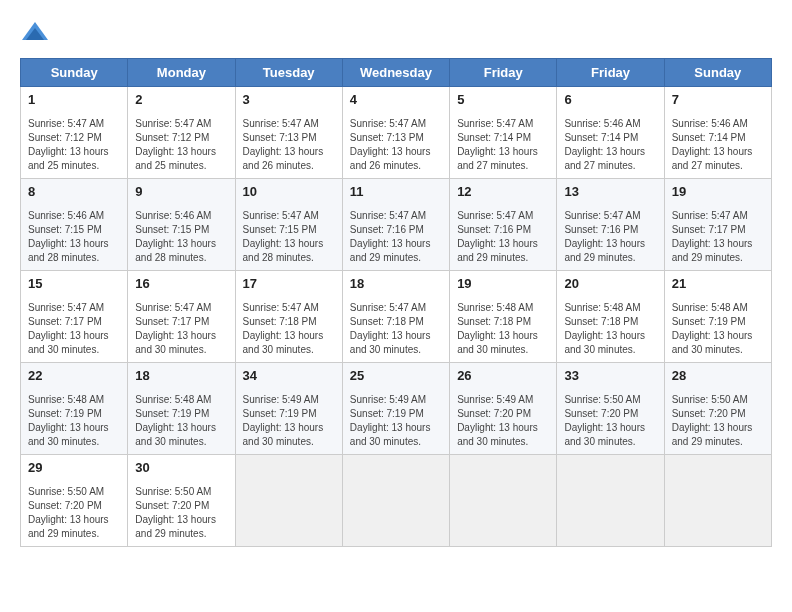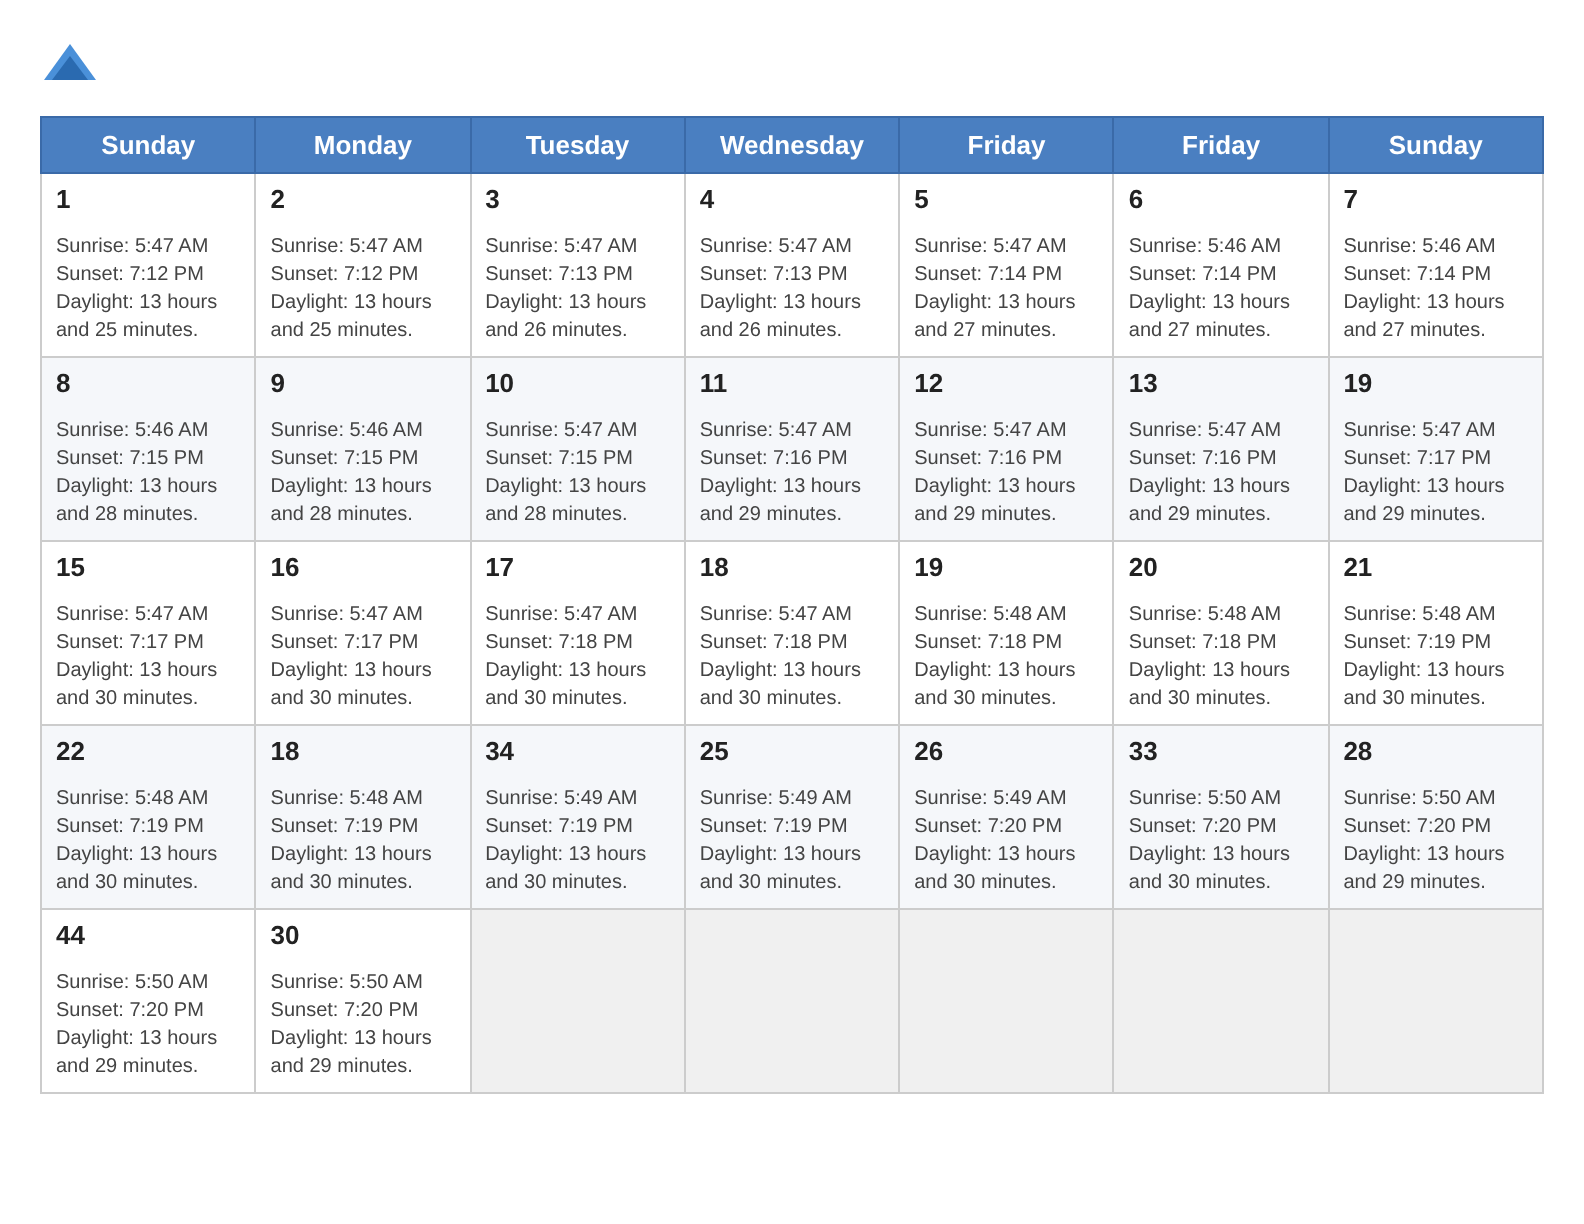--- a/index.html
+++ b/index.html
@@ -248,21 +248,21 @@
           <span class="day-num">33</span>
           <div class="day-info">Sunrise: 5:50 AM<br>Sunset: 7:20 PM<br>Daylight: 13 hours<br>and 30 minutes.</div>
         </td>
         <td>
           <span class="day-num">28</span>
           <div class="day-info">Sunrise: 5:50 AM<br>Sunset: 7:20 PM<br>Daylight: 13 hours<br>and 29 minutes.</div>
         </td>
       </tr>
       <tr>
         <td>
-          <span class="day-num">44</span>
+          <span class="day-num">29</span>
           <div class="day-info">Sunrise: 5:50 AM<br>Sunset: 7:20 PM<br>Daylight: 13 hours<br>and 29 minutes.</div>
         </td>
         <td>
           <span class="day-num">30</span>
           <div class="day-info">Sunrise: 5:50 AM<br>Sunset: 7:20 PM<br>Daylight: 13 hours<br>and 29 minutes.</div>
         </td>
         <td class="empty-cell"></td>
         <td class="empty-cell"></td>
         <td class="empty-cell"></td>
         <td class="empty-cell"></td>

